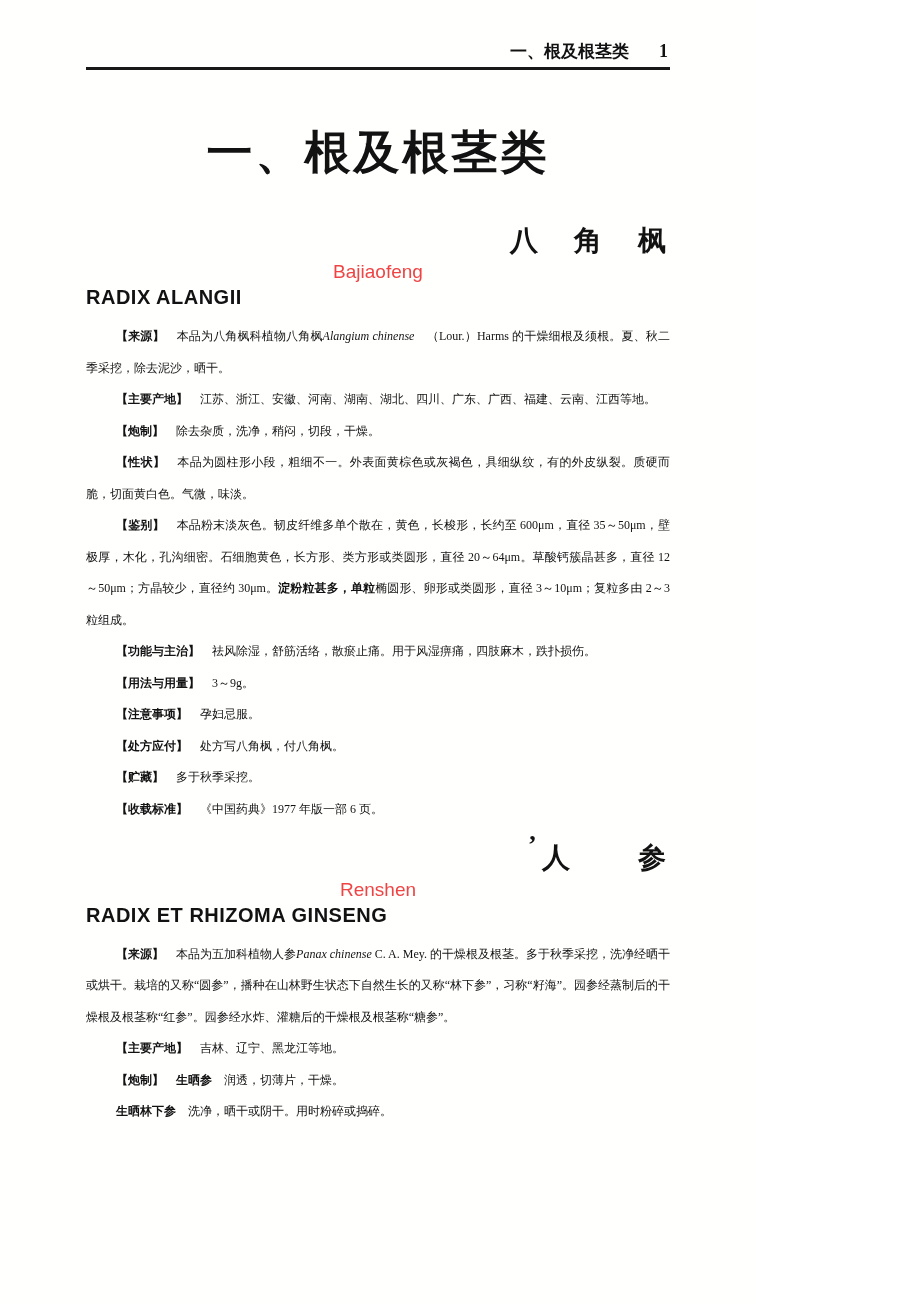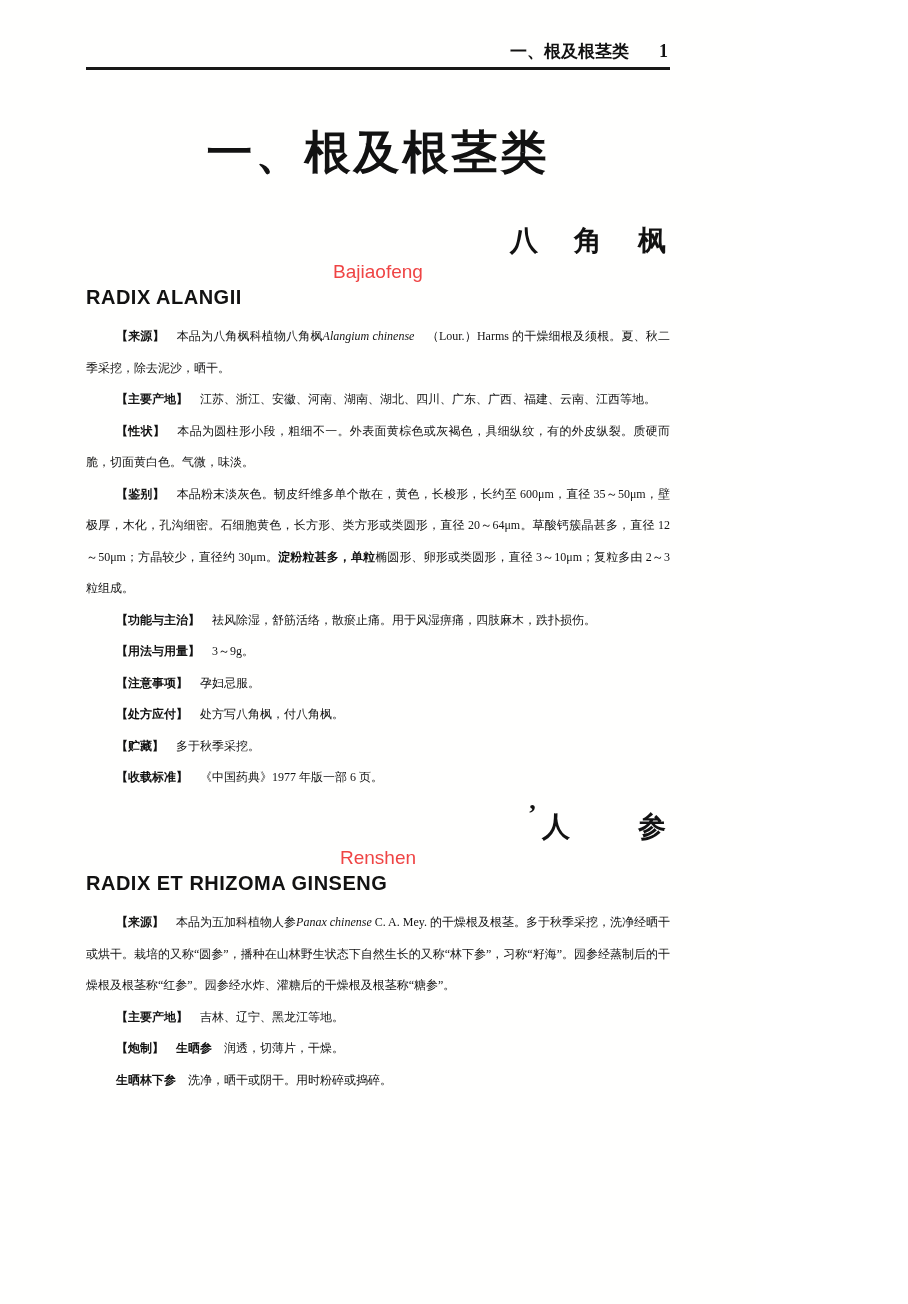--- a/index.html
+++ b/index.html
@@ -124,20 +124,21 @@
 
   <h1 class="chapter-title">一、根及根茎类</h1>
 
   <div id="monographs">
       <section class="monograph">
         <h2 class="cn-title"><span class="title-wrap">八　角　枫</span></h2>
         <div class="pinyin">Bajiaofeng</div>
         <div class="latin">RADIX ALANGII</div>
         <p class="entry"><span class="label">【来源】</span><span class="seg">本品为八角枫科植物八角枫</span><span class="seg i">Alangium chinense</span><span class="seg">　（Lour.）Harms 的干燥细根及须根。夏、秋二季采挖，除去泥沙，晒干。</span></p>
         <p class="entry"><span class="label">【主要产地】</span><span class="seg">江苏、浙江、安徽、河南、湖南、湖北、四川、广东、广西、福建、云南、江西等地。</span></p>
+        <p class="entry"><span class="label">【炮制】</span><span class="seg">除去杂质，洗净，稍闷，切段，干燥。</span></p>
         <p class="entry"><span class="label">【性状】</span><span class="seg">本品为圆柱形小段，粗细不一。外表面黄棕色或灰褐色，具细纵纹，有的外皮纵裂。质硬而脆，切面黄白色。气微，味淡。</span></p>
         <p class="entry"><span class="label">【鉴别】</span><span class="seg">本品粉末淡灰色。韧皮纤维多单个散在，黄色，长梭形，长约至 600μm，直径 35～50μm，壁极厚，木化，孔沟细密。石细胞黄色，长方形、类方形或类圆形，直径 20～64μm。草酸钙簇晶甚多，直径 12～50μm；方晶较少，直径约 30μm。</span><span class="seg b">淀粉粒甚多，单粒</span><span class="seg">椭圆形、卵形或类圆形，直径 3～10μm；复粒多由 2～3 粒组成。</span></p>
         <p class="entry"><span class="label">【功能与主治】</span><span class="seg">祛风除湿，舒筋活络，散瘀止痛。用于风湿痹痛，四肢麻木，跌扑损伤。</span></p>
         <p class="entry"><span class="label">【用法与用量】</span><span class="seg">3～9g。</span></p>
         <p class="entry"><span class="label">【注意事项】</span><span class="seg">孕妇忌服。</span></p>
         <p class="entry"><span class="label">【处方应付】</span><span class="seg">处方写八角枫，付八角枫。</span></p>
         <p class="entry"><span class="label">【贮藏】</span><span class="seg">多于秋季采挖。</span></p>
         <p class="entry"><span class="label">【收载标准】</span><span class="seg">《中国药典》1977 年版一部 6 页。</span></p>
       </section>
       <section class="monograph">

